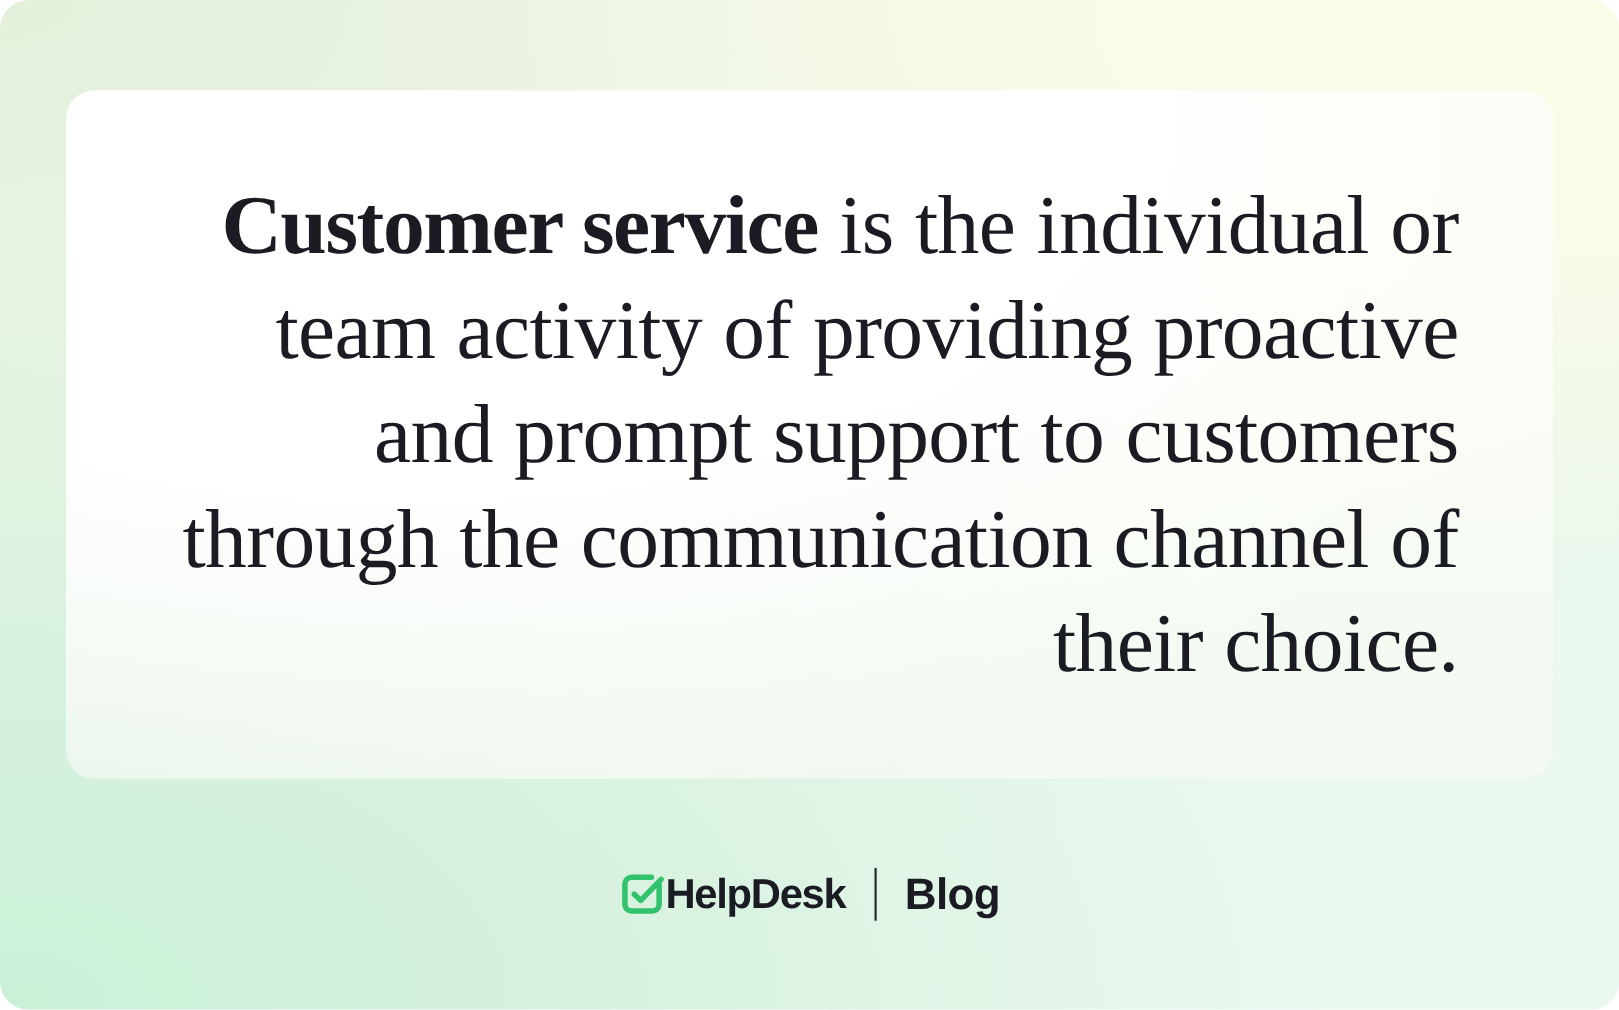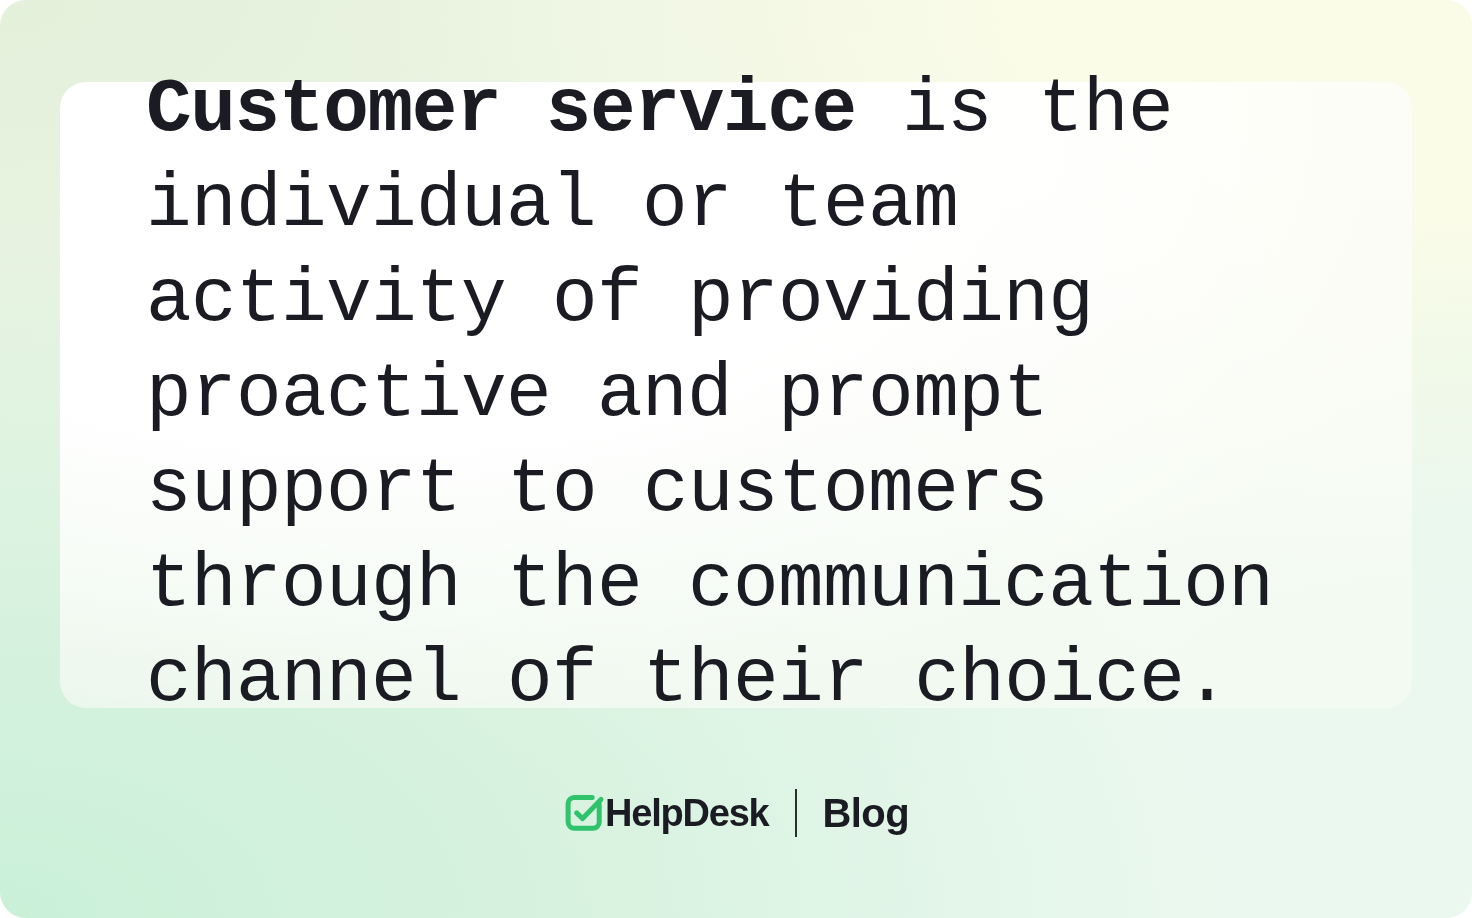--- a/index.html
+++ b/index.html
@@ -52,23 +52,23 @@
       radial-gradient(120% 130% at 100% 100%, #f2faf2 0%, rgba(242,250,242,0) 72%),
       linear-gradient(165deg, #ffffff 0%, #fcfdf7 45%, #f4fbf2 100%);
     display: flex;
     align-items: center;
     justify-content: center;
     padding: 0 34px;
   }
 
   .quote-text {
     margin: 12px;
-    text-align: left;
+    text-align: right;
     color: #1b1b23;
-    font-family: Liberation Mono, monospace;
+    font-family: Liberation Serif, serif;
     font-size: 76px;
     line-height: 95px;
     font-weight: 400;
     letter-spacing: -0.6px;
     max-width: 1180px;
     word-spacing: 1px;
   }
 
   .quote-text .lead {
     font-weight: 700;

